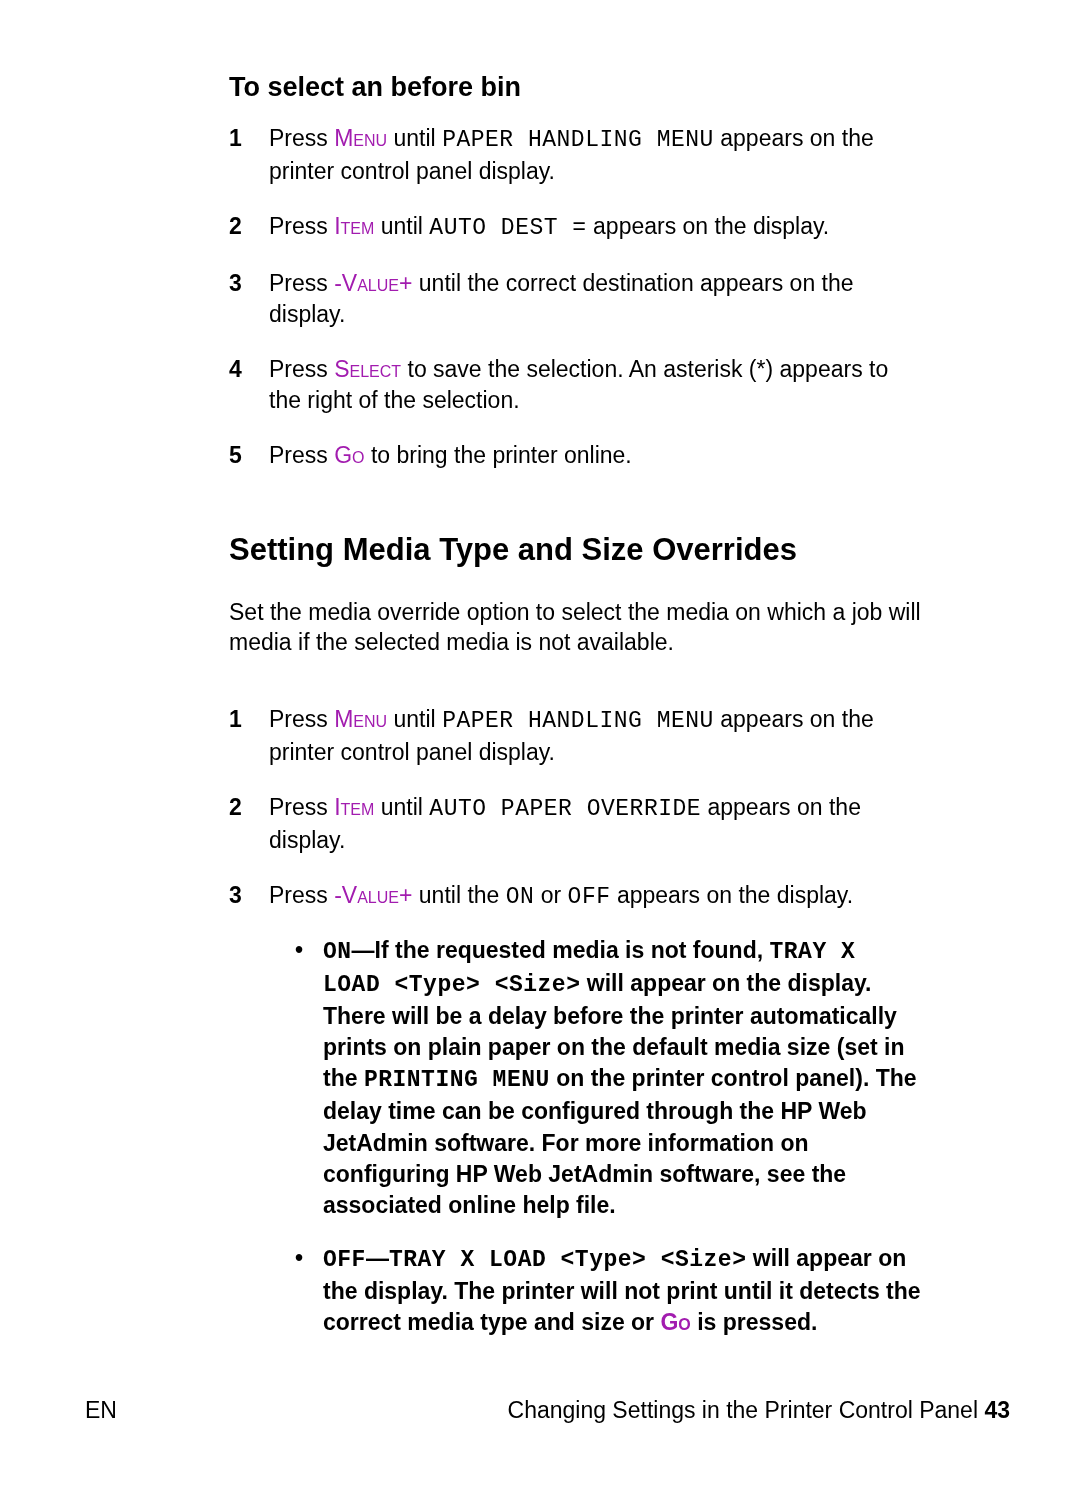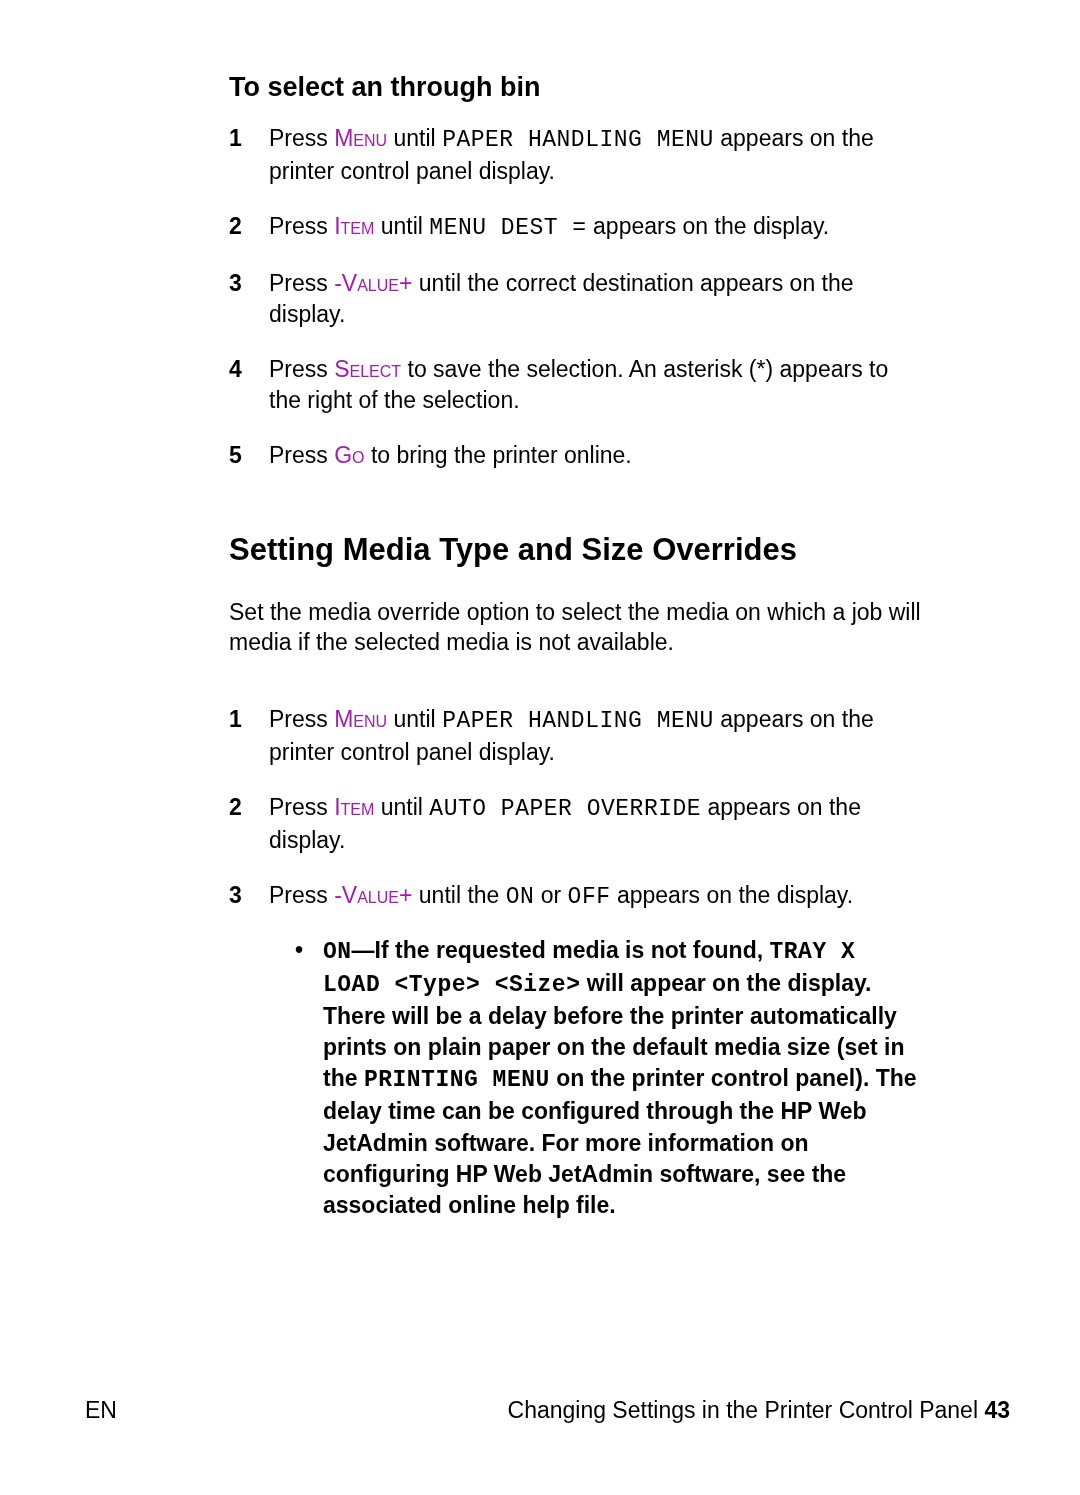--- a/index.html
+++ b/index.html
@@ -102,28 +102,28 @@
   }
   .footer-right b {
     font-weight: bold;
   }
 </style>
 </head>
 <body>
 
 <div class="page">
 
-  <h3 class="sub">To select an through bin</h3>
+  <h3 class="sub">To select an before bin</h3>
 
   <ol class="steps">
     <li>
       <span>Press </span><span class="key">Menu</span><span> until </span><span class="lcd">PAPER HANDLING MENU</span><span> appears on the printer control panel display.</span>
     </li>
     <li>
-      <span>Press </span><span class="key">Item</span><span> until </span><span class="lcd">MENU DEST =</span><span> appears on the display.</span>
+      <span>Press </span><span class="key">Item</span><span> until </span><span class="lcd">AUTO DEST =</span><span> appears on the display.</span>
     </li>
     <li>
       <span>Press </span><span class="key">-Value+</span><span> until the correct destination appears on the display.</span>
     </li>
     <li>
       <span>Press </span><span class="key">Select</span><span> to save the selection. An asterisk (*) appears to the right of the selection.</span>
     </li>
     <li>
       <span>Press </span><span class="key">Go</span><span> to bring the printer online.</span>
     </li>
@@ -141,20 +141,23 @@
     <li>
       <span>Press </span><span class="key">Item</span><span> until </span><span class="lcd">AUTO PAPER OVERRIDE</span><span> appears on the display.</span>
     </li>
     <li>
       <span>Press </span><span class="key">-Value+</span><span> until the </span><span class="lcd">ON</span><span> or </span><span class="lcd">OFF</span><span> appears on the display.</span>
 
       <ul class="sub">
         <li>
           <span class="lcd">ON</span><span>—If the requested media is not found, </span><span class="lcd">TRAY X LOAD &lt;Type&gt; &lt;Size&gt;</span><span> will appear on the display. There will be a delay before the printer automatically prints on plain paper on the default media size (set in the </span><span class="lcd">PRINTING MENU</span><span> on the printer control panel). The delay time can be configured through the HP Web JetAdmin software. For more information on configuring HP Web  JetAdmin software, see the associated online help file.</span>
         </li>
+        <li>
+          <span class="lcd">OFF</span><span>—</span><span class="lcd">TRAY X LOAD &lt;Type&gt; &lt;Size&gt;</span><span> will appear on the display. The printer will not print until it detects the correct media type and size or </span><span class="key">Go</span><span> is pressed.</span>
+        </li>
       </ul>
     </li>
   </ol>
 
 </div>
 
 <div class="footer">
   <span class="footer-left">EN</span>
   <span class="footer-right">
     <span>Changing Settings in the Printer Control Panel </span><b>43</b>

